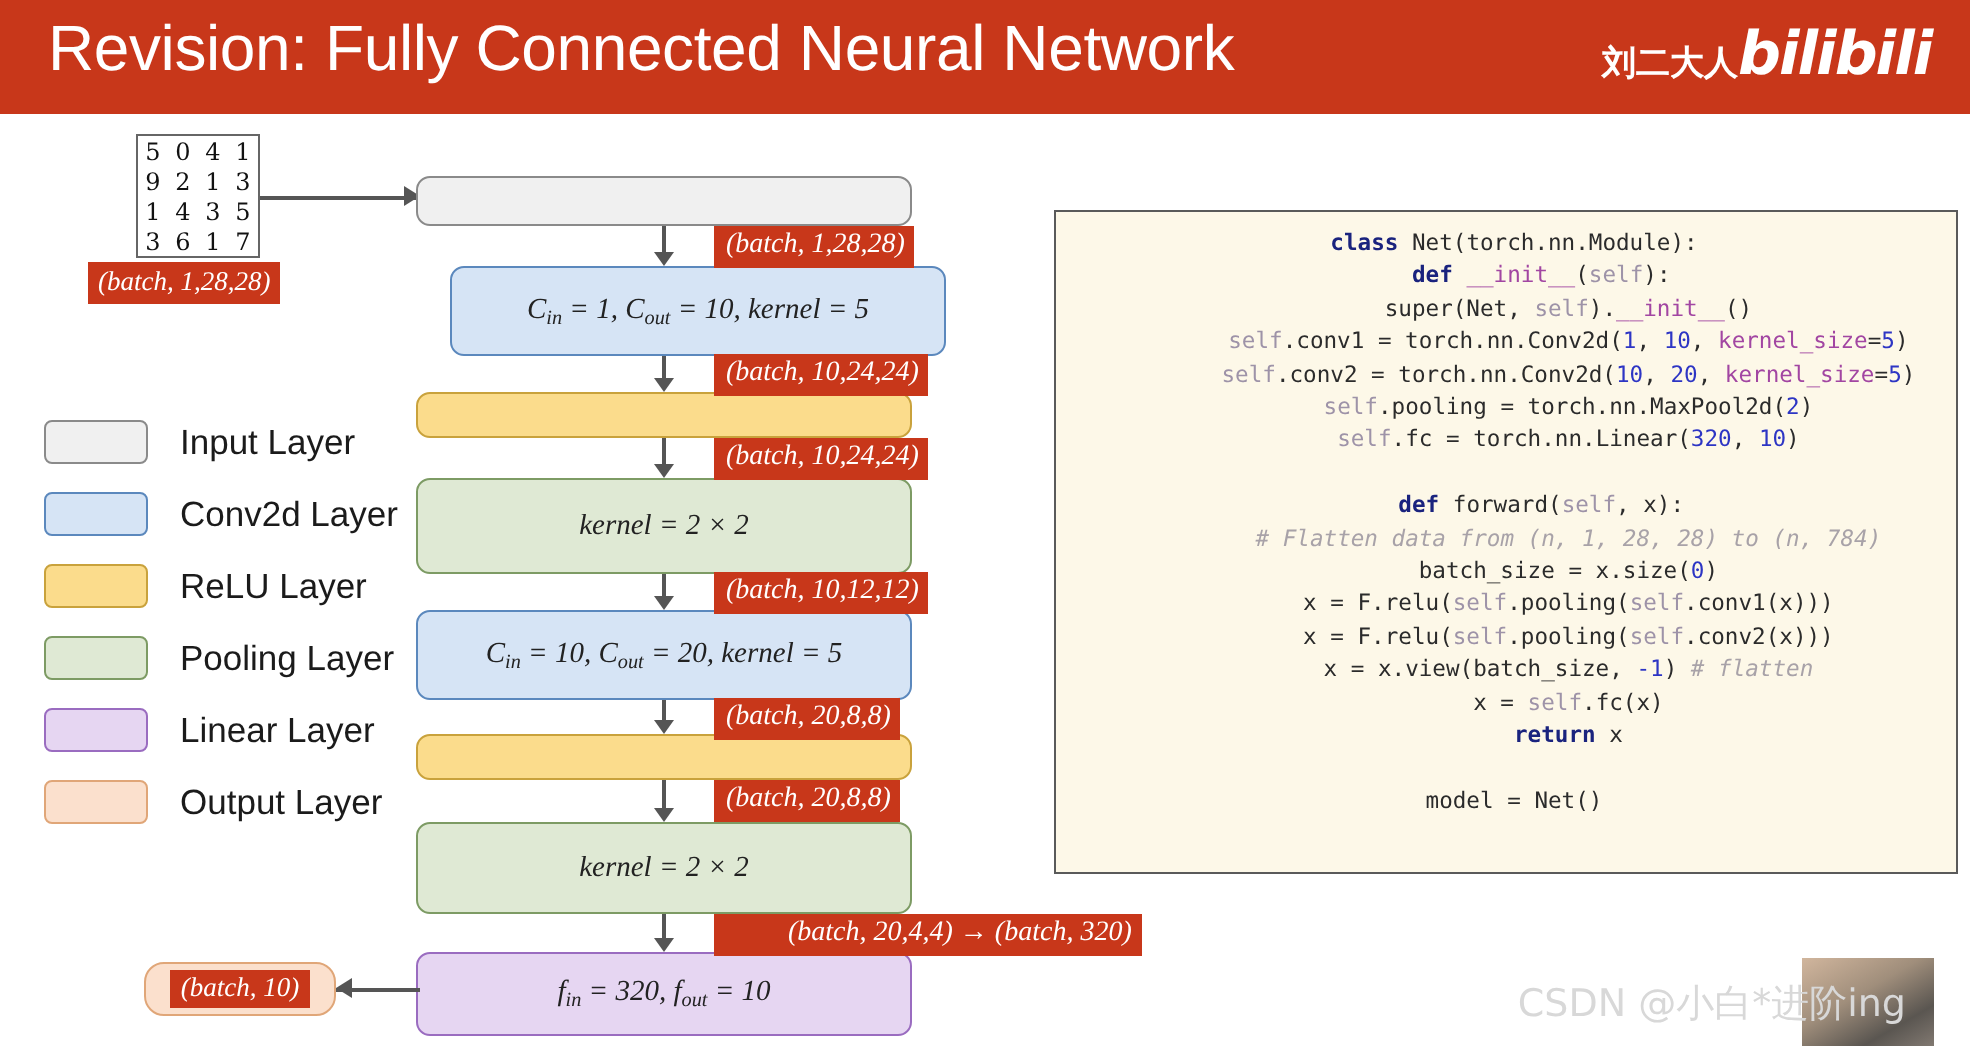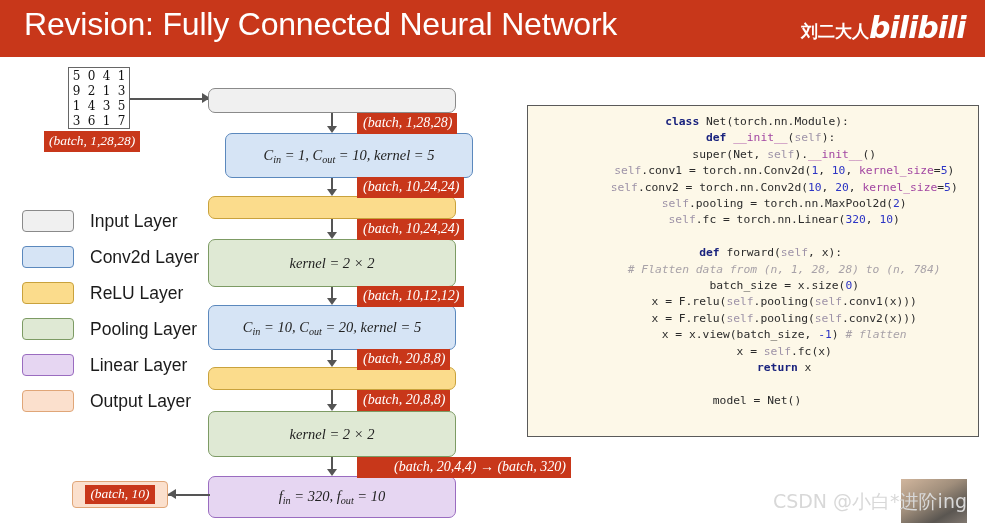--- a/index.html
+++ b/index.html
@@ -159,21 +159,21 @@
     font-family: "Liberation Serif", serif;
     line-height: 1.15;
   }
 
   
   #output-layer-box {
     position: absolute; left: 72px; top: 481px;
     width: 96px; height: 27px;
     background: #fbe0cd;
     border: 1.5px solid #e0a678;
-    border-radius: 4px;
+    border-radius: 10px;
     box-sizing: border-box;
     display: flex; align-items: center; justify-content: center;
   }
   #output-badge {
     background: #c8371a;
     color: #ffffff;
     font-style: italic;
     font-size: 13.5px;
     padding: 1px 5px 2px 5px;
     white-space: nowrap;
@@ -213,21 +213,21 @@
   }
   .k  { color: #1a237e; font-weight: bold; }   
   .s  { color: #9e93a8; }                       
   .n  { color: #2d35c4; }                       
   .kw { color: #a246a2; }                       
   .c  { color: #a8a2a8; font-style: italic; }   
   .d  { color: #2b2b2b; }                       
 
   
   #watermark {
-    position: absolute; right: 18px; bottom: 8px;
+    position: absolute; right: 32px; bottom: 8px;
     font-size: 19px;
     color: #d8d8d8;
     white-space: nowrap;
     font-family: "DejaVu Sans", sans-serif;
   }
   #watermark-thumb {
     position: absolute; right: 18px; bottom: 0px;
     width: 66px; height: 44px;
     background: linear-gradient(150deg,#c9a98c 0%, #8f7a64 42%, #3d3832 75%, #6b6158 100%);
     opacity: 0.85;

